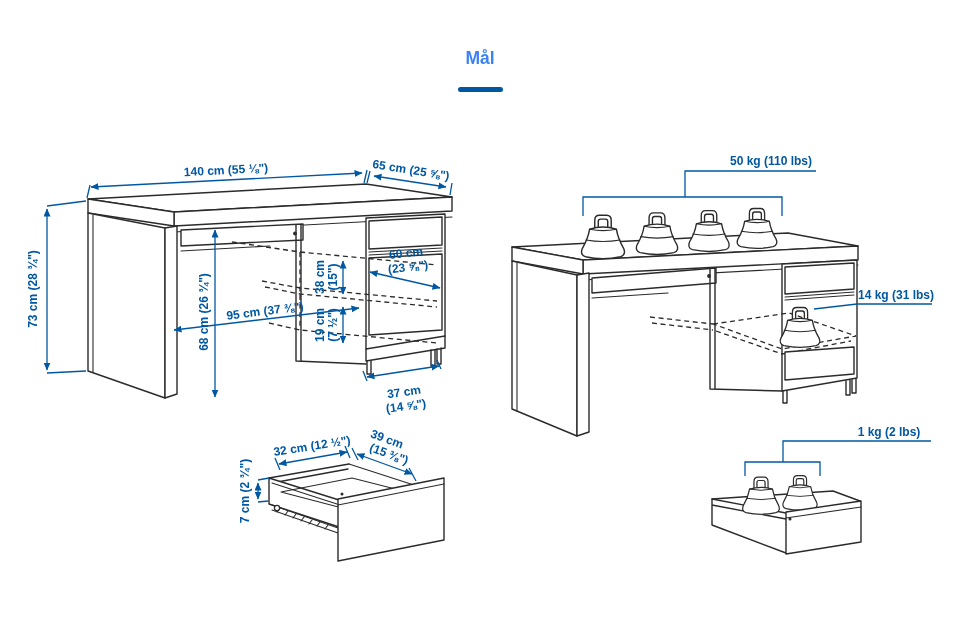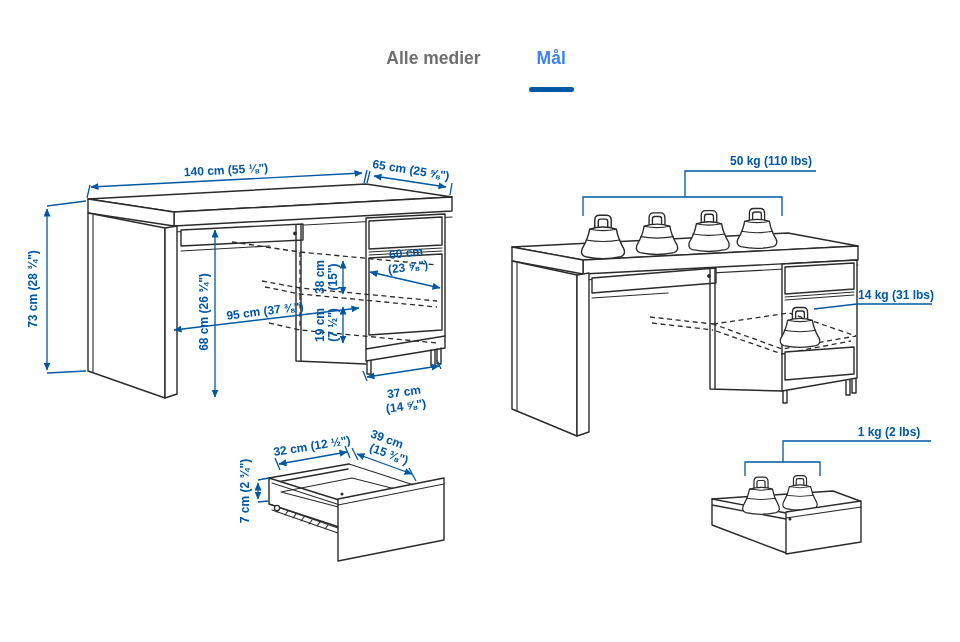--- a/index.html
+++ b/index.html
@@ -19,23 +19,20 @@
   .thin{stroke-width:1.1;}
   .dsh{fill:none;stroke:#2b2b2b;stroke-width:1.3;stroke-dasharray:5 3.6;stroke-linecap:butt;}
   .dim{stroke:#0058a3;stroke-width:1.3;fill:none;marker-start:url(#ah);marker-end:url(#ah);}
   .ann{stroke:#0058a3;stroke-width:1.3;fill:none;}
   .dt{font-family:"Liberation Sans",sans-serif;font-size:12px;font-weight:700;fill:#0058a3;text-anchor:middle;}
 </style>
 </head>
 <body>
 
 <div class="tabs">
-  <div class="tab inactive">
-    <span class="tab-label">Alle medier</span>
-  </div>
   <div class="tab active">
     <span class="tab-label">Mål</span>
     <div class="tab-underline"></div>
   </div>
 </div>
 
 <svg class="scene" width="960" height="642" viewBox="0 0 960 642">
   <defs>
     <marker id="ah" orient="auto-start-reverse" markerUnits="userSpaceOnUse" markerWidth="9" markerHeight="8" refX="7.5" refY="3.5">
       <path d="M0,0 L8,3.5 L0,7 Z" fill="#0058a3"></path>

